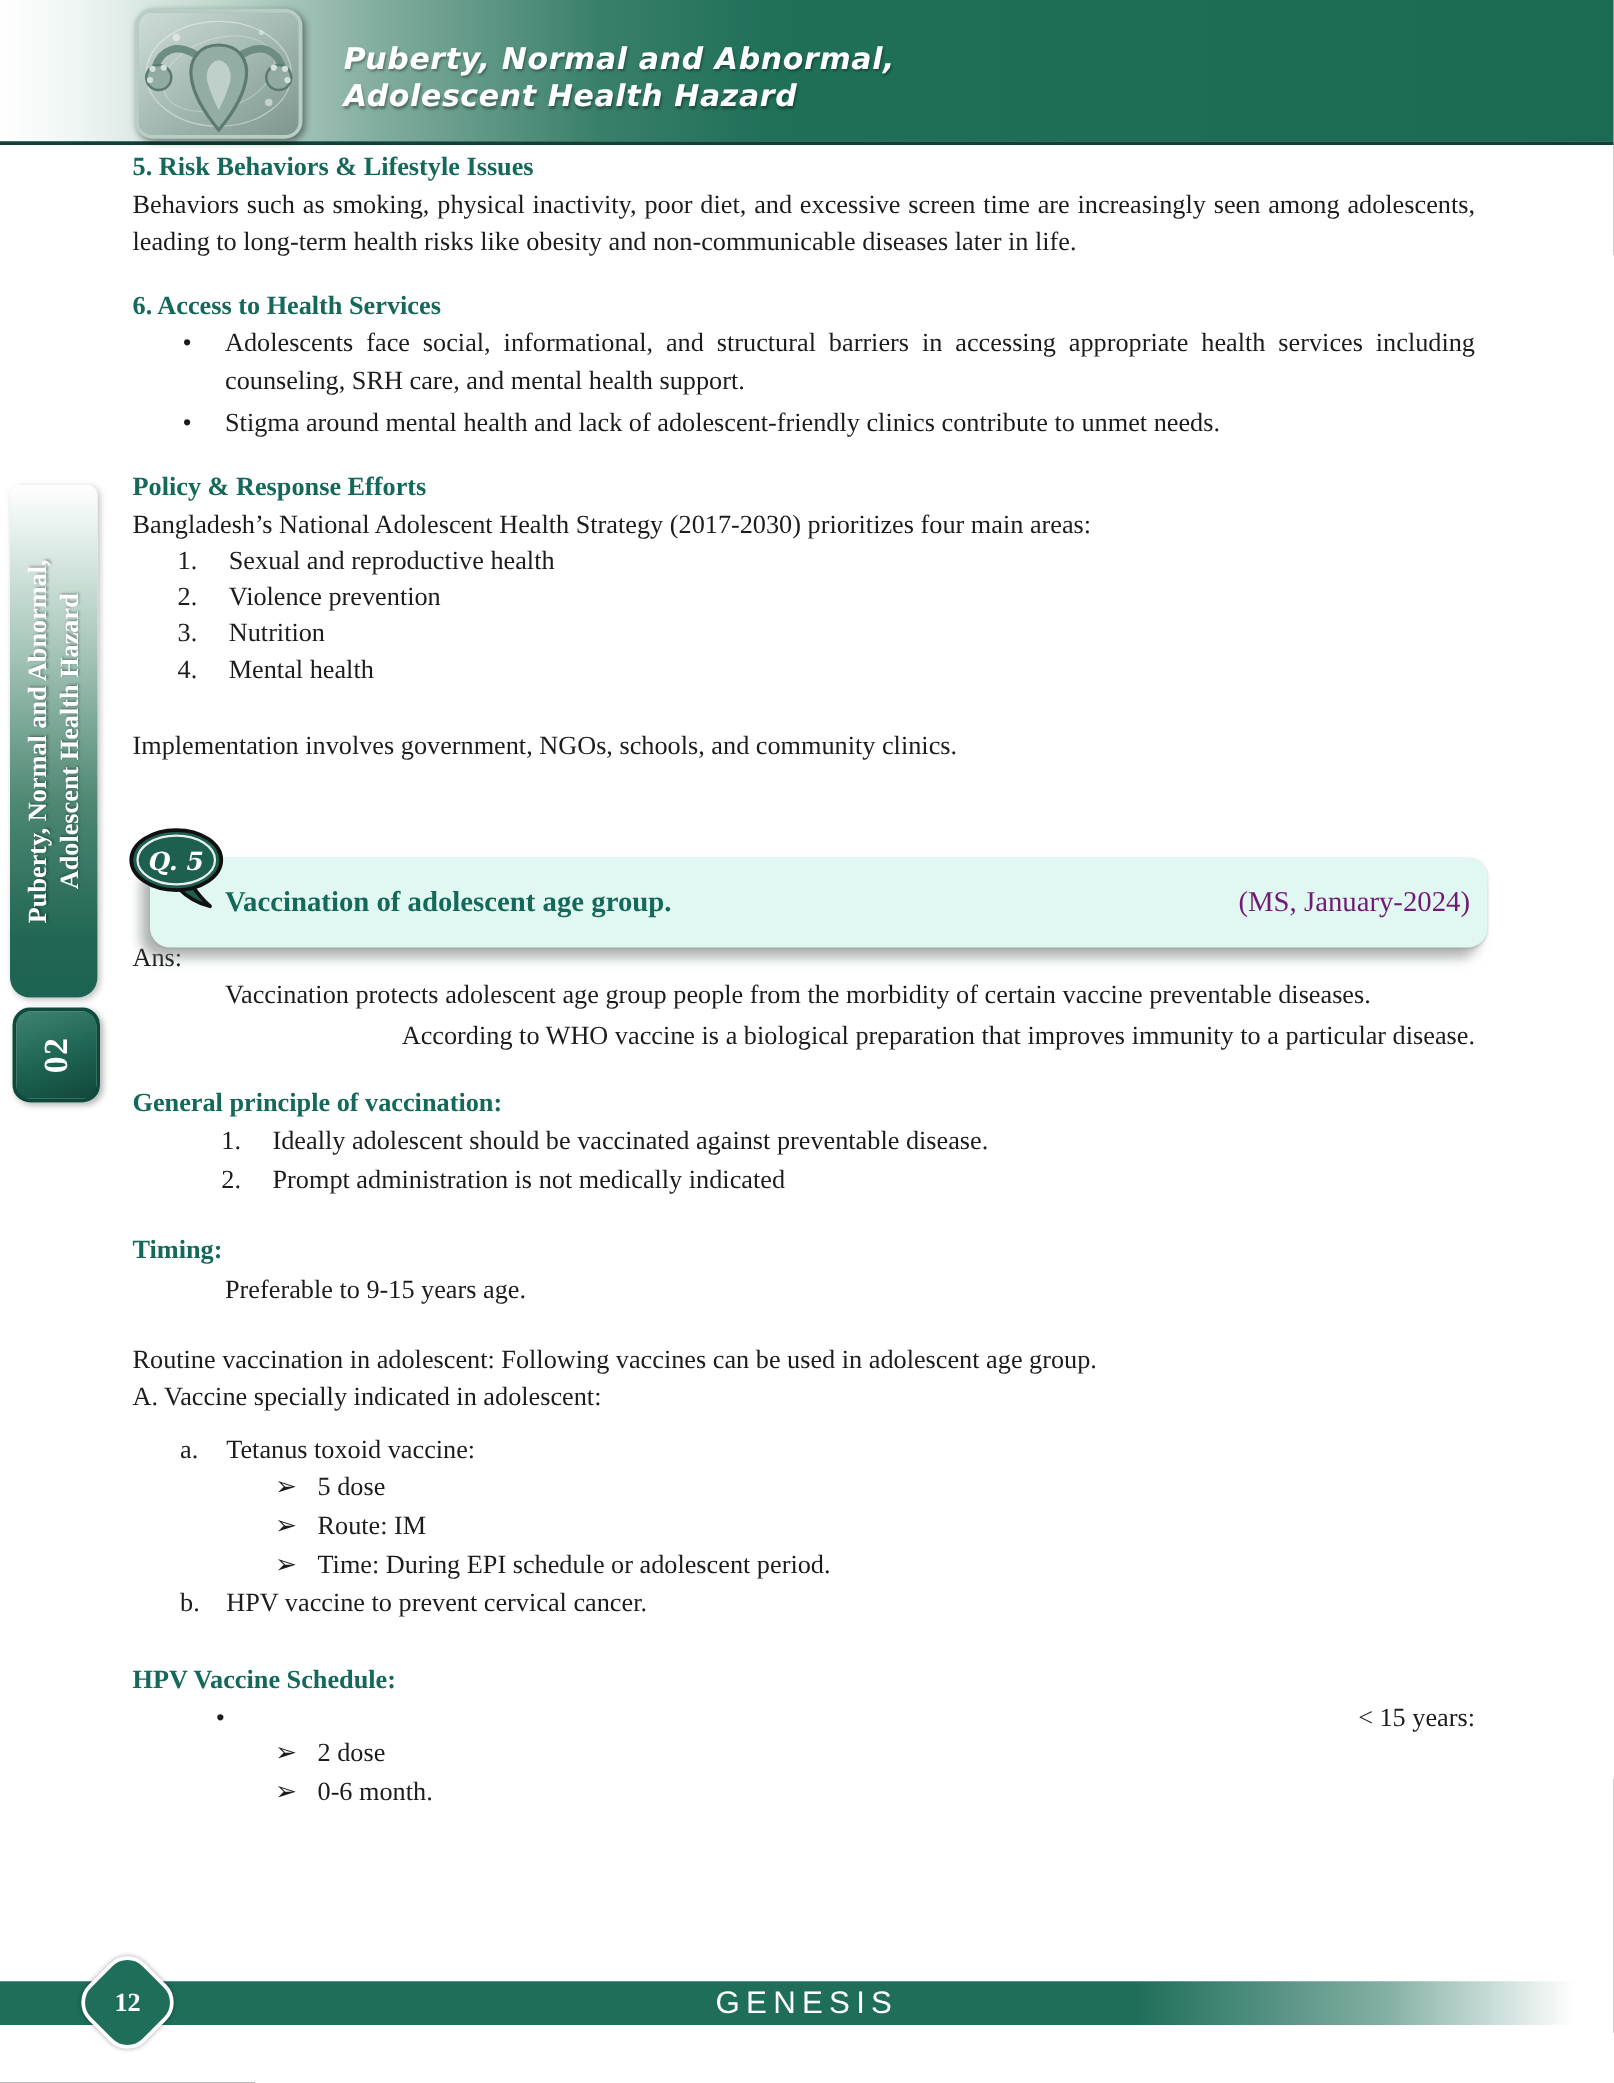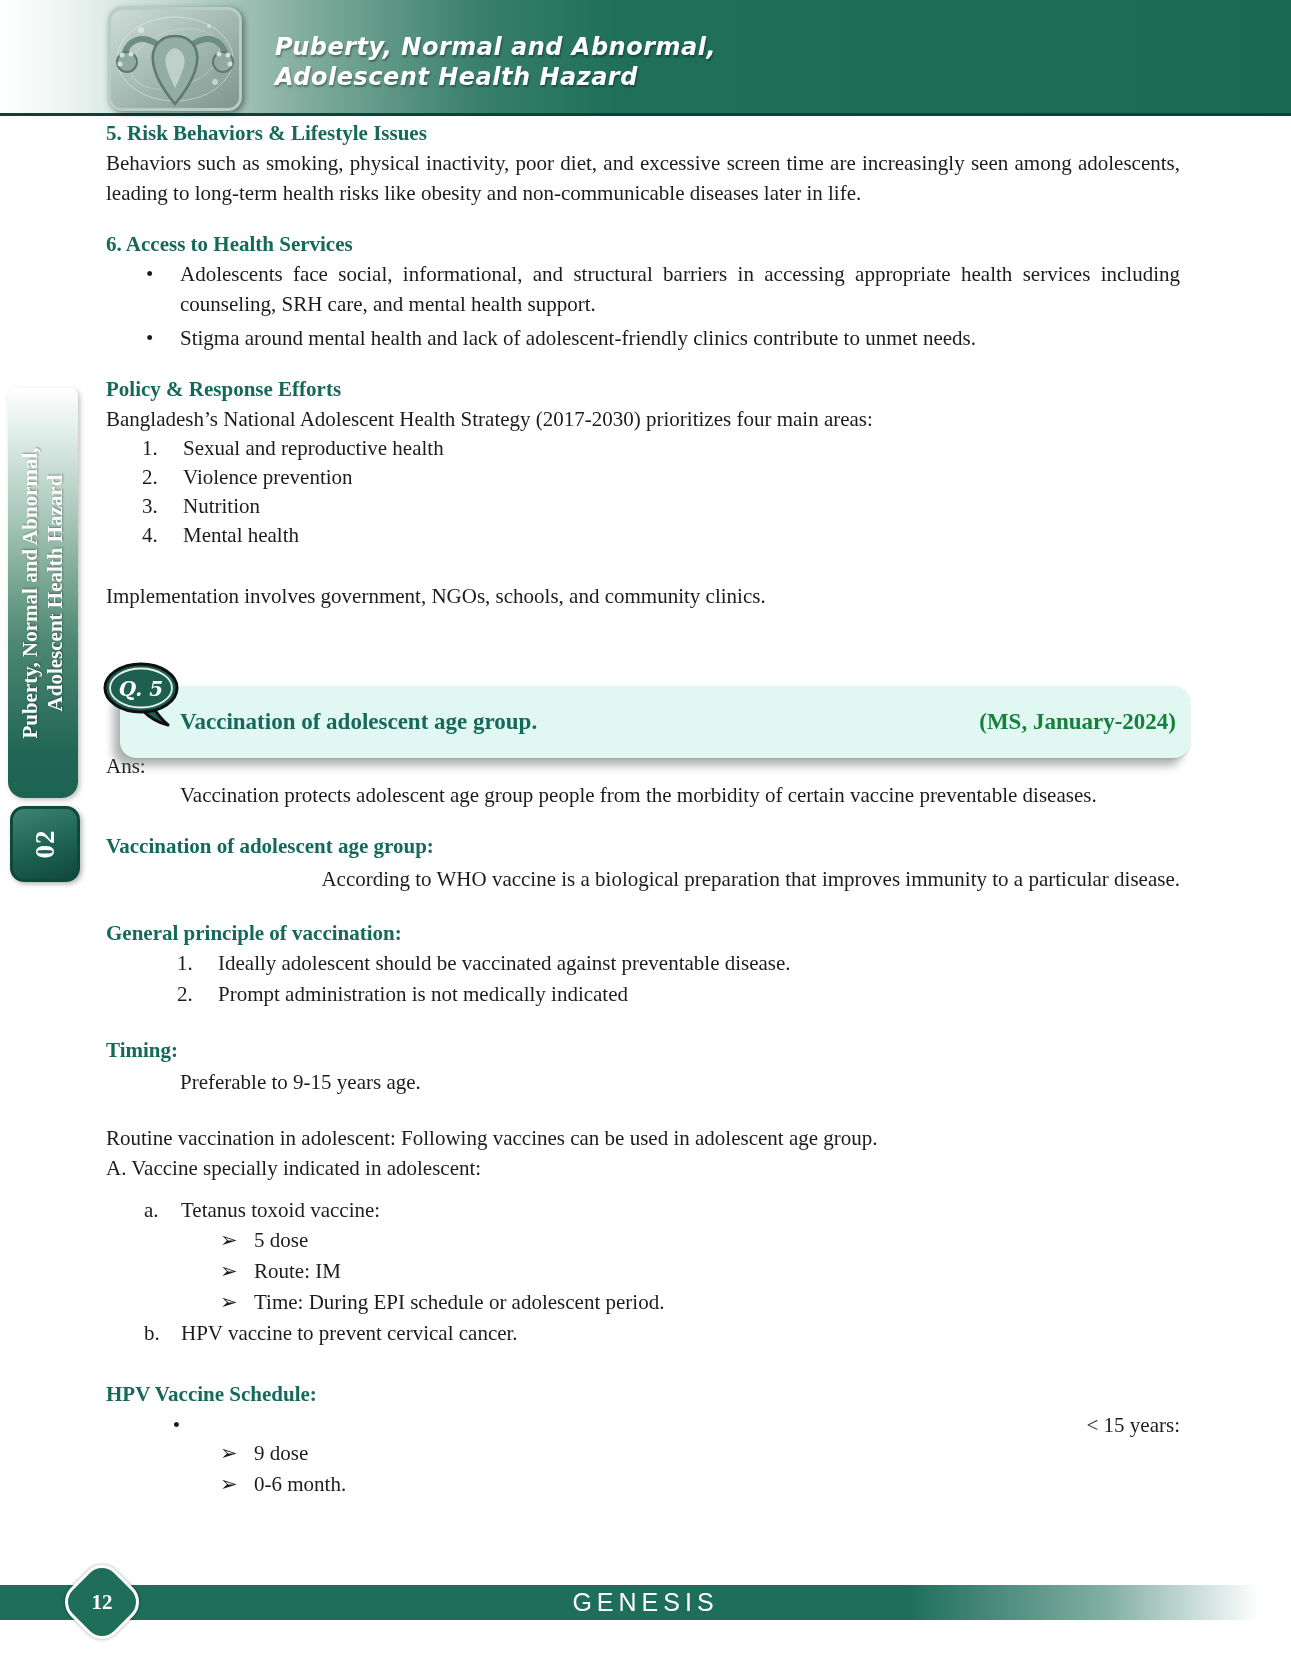--- a/index.html
+++ b/index.html
@@ -55,21 +55,21 @@
   .mt27 { margin-top:21px; } .mt31 { margin-top:31px; }
   .lh29 { line-height:29px; } .lh31 { line-height:31px; } .lh26 { line-height:26px; }
 
   
   .qblock { position:relative; margin-top:53px; height:79px; }
   .q-box { position:absolute; left:14px; top:22px; width:1070px; height:72px; box-sizing:border-box;
            background:#e0f8f1; border-radius:16px;
            box-shadow:-7px 8px 9px rgba(110,120,117,.55), 0 1px 2px rgba(0,0,0,.15);
            display:flex; align-items:center; justify-content:space-between; padding:0 14px 0 60px; }
   .q-title { color:#15695a; font-weight:bold; font-size:23px; }
-  .q-source { color:#15803d; font-weight:bold; font-size:23px;margin-left:35px; }
+  .q-source { color:#701a75; font-weight:normal; font-size:23px;margin-left:35px; }
   .q-bubble { position:absolute; left:-4px; top:-2px; width:84px; height:68px; }
   .q-badge-text { position:absolute; left:0; top:12px; width:78px; text-align:center;
                   color:#ffffff; font-style:italic; font-weight:bold; font-size:20px;
                   font-family:"DejaVu Serif",serif; }
 
   
   .footer-bar { position:absolute; left:0; top:1585px; width:1260px; height:35px;
                 background:linear-gradient(90deg,#1e6e5a 0%,#1e6e5a 72%,rgba(30,110,90,.55) 88%,rgba(30,110,90,0) 100%); }
   .brand { position:absolute; left:0; top:3px; width:1291px; text-align:center;
            color:#ffffff; font-family:"Liberation Sans",sans-serif; font-weight:normal;
@@ -177,21 +177,20 @@
           <ellipse cx="39" cy="26" rx="36" ry="24" fill="#1e604f" stroke="#101010" stroke-width="3"></ellipse>
           <ellipse cx="39" cy="26" rx="31" ry="19.5" fill="none" stroke="#ffffff" stroke-width="1.8" opacity="0.9"></ellipse>
         </svg>
         <span class="q-badge-text">Q. 5</span>
       </div>
     </div>
 
     <div class="b mt8">Ans:</div>
     <div class="just ind lh29">Vaccination protects adolescent age group people from the morbidity of certain vaccine preventable diseases.</div>
 
-    <div class="h mt27">Vaccination of adolescent age group:</div>
     <div class="ind mt3">According to WHO vaccine is a biological preparation that improves immunity to a particular disease.</div>
 
     <div class="h mt24">General principle of vaccination:</div>
     <div class="row lh31">
       <span class="gnum-m">1.</span>
       <span class="txt">Ideally adolescent should be vaccinated against preventable disease.</span>
     </div>
     <div class="row lh31">
       <span class="gnum-m">2.</span>
       <span class="txt">Prompt administration is not medically indicated</span>
@@ -226,21 +225,21 @@
       <span class="txt">HPV vaccine to prevent cervical cancer.</span>
     </div>
 
     <div class="h mt31">HPV Vaccine Schedule:</div>
     <div class="row mt3 lh26">
       <span class="blt-m">•</span>
       <span class="txt">&lt; 15 years:</span>
     </div>
     <div class="row lh31">
       <span class="arw-m">➢</span>
-      <span class="txt">9 dose</span>
+      <span class="txt">2 dose</span>
     </div>
     <div class="row lh31">
       <span class="arw-m">➢</span>
       <span class="txt">0-6 month.</span>
     </div>
 
   </main>
 
   <footer>
     <div class="footer-bar">

